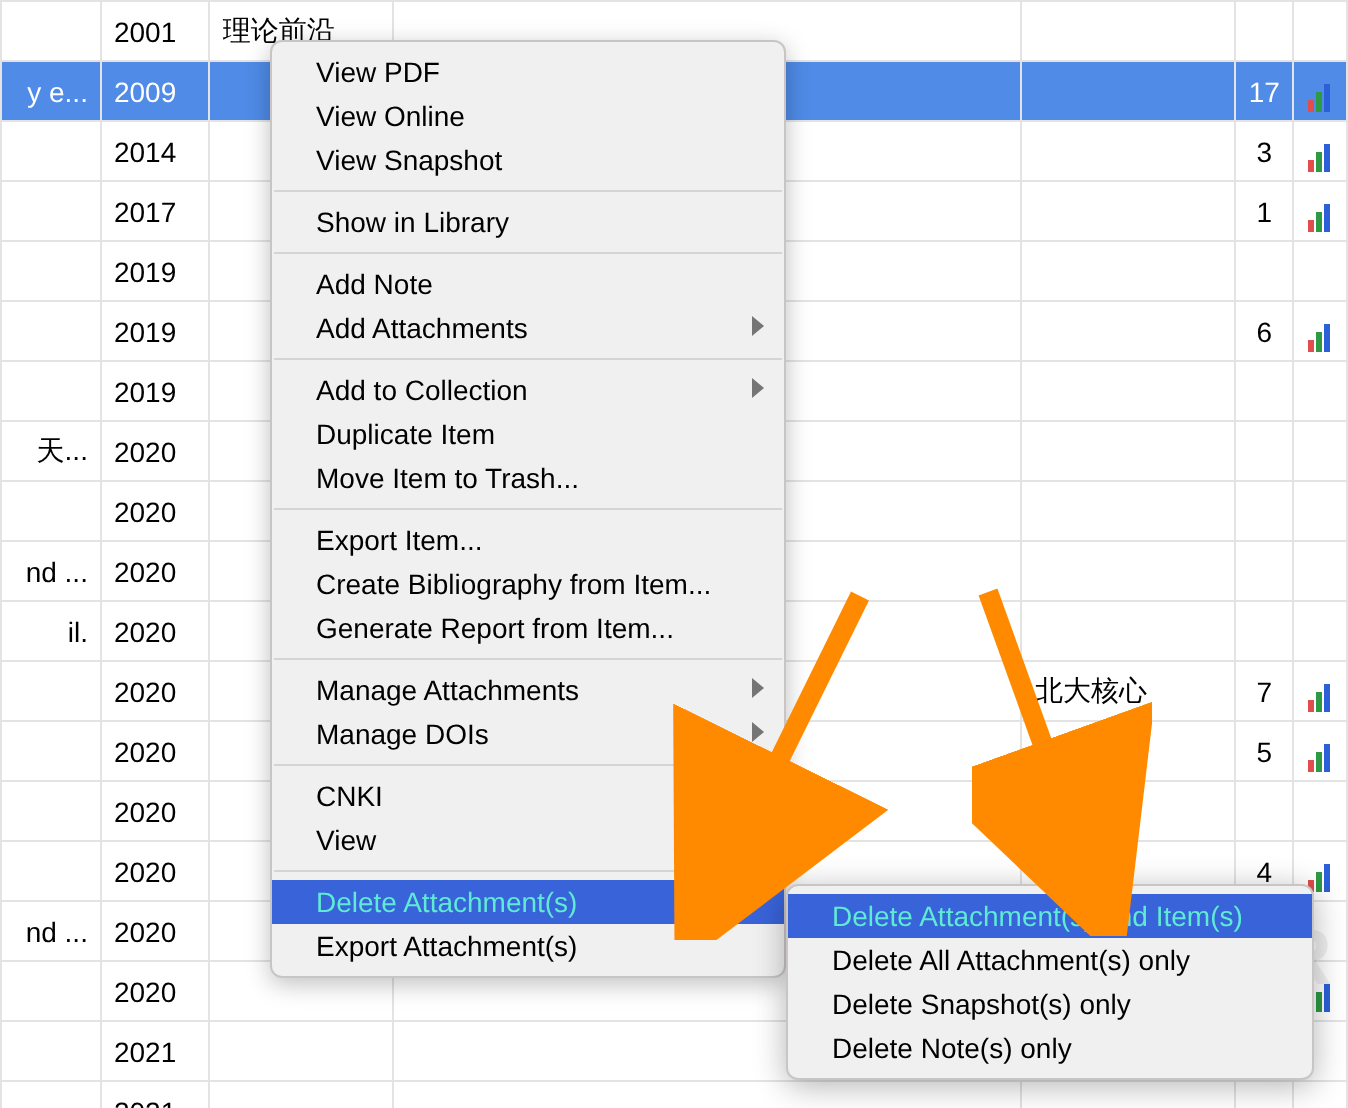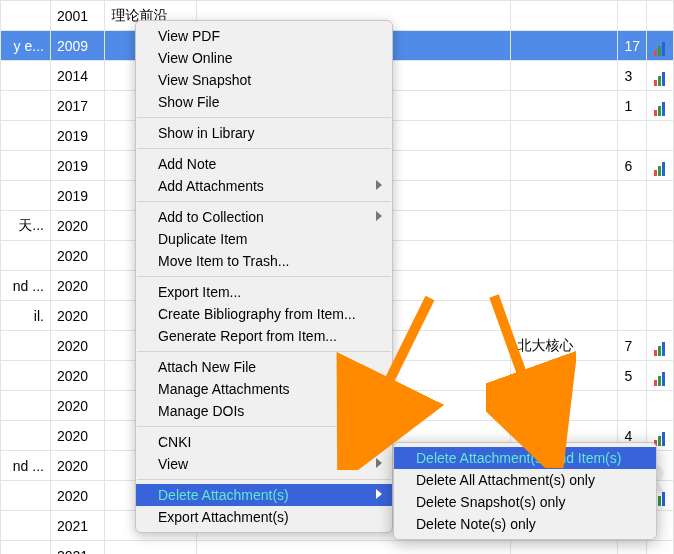--- a/index.html
+++ b/index.html
@@ -4,21 +4,21 @@
 <style>
 *{margin:0;padding:0;box-sizing:border-box;font-family:-apple-system,"Helvetica Neue",Arial,"PingFang SC","Hiragino Sans GB","Microsoft YaHei",sans-serif}
 body{width:674px;height:554px;overflow:hidden;font-size:14px;color:#000;position:relative;background:#fff}
 .table{width:100%;border-collapse:collapse;background:#fff}
 .table td{border:1px solid #e3e3e3;height:30px;padding:0 6px;white-space:nowrap;overflow:hidden;text-overflow:ellipsis}
 .col-creator{width:52px;text-align:right}
 .col-year{width:58px;}
 .col-title{width:100px}
 .col-spacer{width:418px}
 .col-tags{width:120px}
-.col-count{width:28px;text-align:left}
+.col-count{width:28px;text-align:center}
 .col-icon{width:26px;text-align:center}
 .hl{background:#4f8be7;color:#fff}
 .bars{display:inline-block;width:14px;height:14px;vertical-align:middle}
 .bars span{display:inline-block;width:3px;margin-right:1px;vertical-align:bottom}
 .b1{height:6px;background:#e14c4c}
 .b2{height:10px;background:#2e9a44}
 .b3{height:14px;background:#2c60d7}
 .menu{position:absolute;top:20px;left:135px;width:258px;background:#f0f0f0;border:1px solid #c9c5c5;border-radius:6px;box-shadow:0 3px 12px rgba(0,0,0,.25);padding:4px 0;z-index:10}
 .submenu{position:absolute;top:442px;left:393px;width:264px;background:#f0f0f0;border:1px solid #c9c5c5;border-radius:6px;box-shadow:0 3px 16px rgba(0,0,0,.3);padding:4px 0;z-index:11}
 .mi{height:22px;line-height:22px;padding:0 22px;white-space:nowrap;position:relative;cursor:default}
@@ -206,36 +206,34 @@
         <td class="col-count"></td>
         <td class="col-icon"></td>
       </tr>
     </tbody>
   </table>
 
 <div class="menu" id="menu">
     <div class="mi"><span>View PDF</span></div>
     <div class="mi"><span>View Online</span></div>
     <div class="mi"><span>View Snapshot</span></div>
-    <div class="mi"><span>Show File</span></div>
     <div class="sep"></div>
     <div class="mi"><span>Show in Library</span></div>
     <div class="sep"></div>
     <div class="mi"><span>Add Note</span></div>
     <div class="mi"><span>Add Attachments</span><span class="arrow"></span></div>
     <div class="sep"></div>
     <div class="mi"><span>Add to Collection</span><span class="arrow"></span></div>
     <div class="mi"><span>Duplicate Item</span></div>
     <div class="mi"><span>Move Item to Trash...</span></div>
     <div class="sep"></div>
     <div class="mi"><span>Export Item...</span></div>
     <div class="mi"><span>Create Bibliography from Item...</span></div>
     <div class="mi"><span>Generate Report from Item...</span></div>
     <div class="sep"></div>
-    <div class="mi"><span>Attach New File</span></div>
     <div class="mi"><span>Manage Attachments</span><span class="arrow"></span></div>
     <div class="mi"><span>Manage DOIs</span><span class="arrow"></span></div>
     <div class="sep"></div>
     <div class="mi"><span>CNKI</span><span class="arrow"></span></div>
     <div class="mi"><span>View</span><span class="arrow"></span></div>
     <div class="sep"></div>
     <div class="mi hl"><span>Delete Attachment(s)</span><span class="arrow"></span></div>
     <div class="mi"><span>Export Attachment(s)</span></div>
   </div>
 <div class="submenu" id="submenu">

